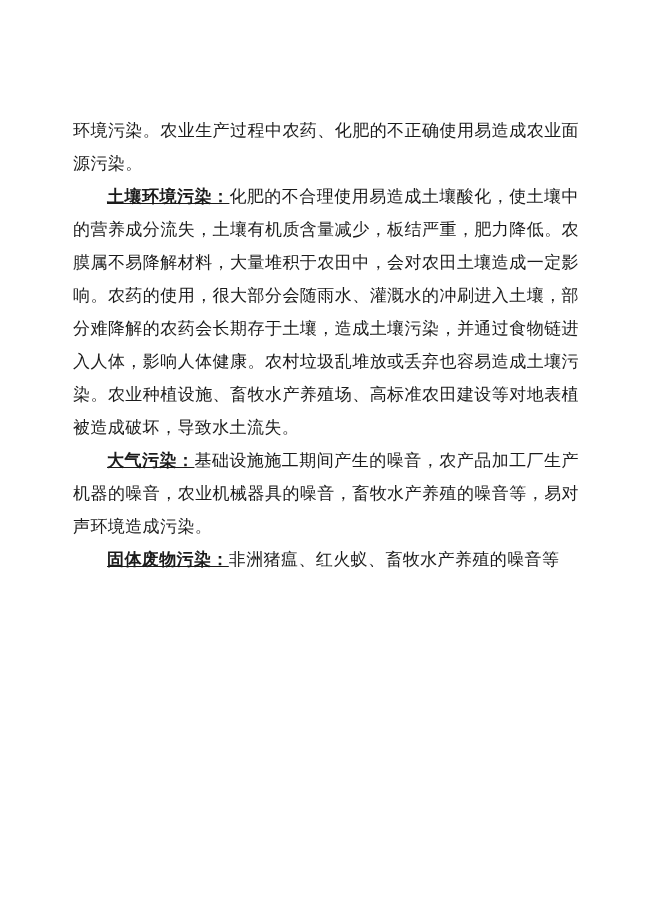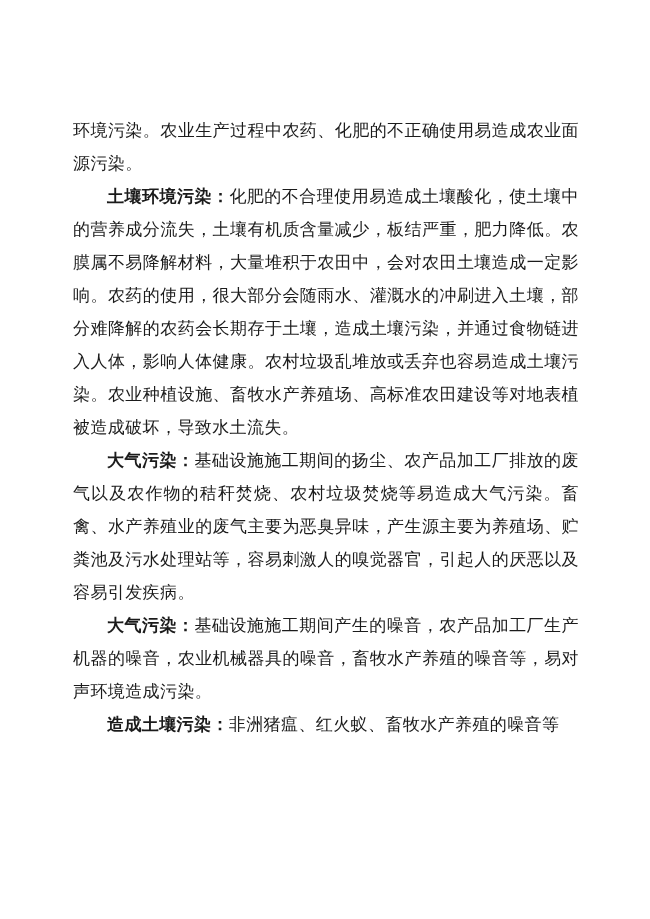--- a/index.html
+++ b/index.html
@@ -30,20 +30,21 @@
   .para {
     margin: 0;
     padding: 0;
     text-indent: 2em;
   }
   .para.no-indent {
     text-indent: 0;
   }
   .lead {
     font-weight: 700;
+    text-decoration: underline;
   }
   .page-number {
     position: absolute;
     top: 852px;
     right: 74px;
     font-size: 17px;
     line-height: 22px;
     letter-spacing: 0.5px;
     color: #a16207;
   }
@@ -51,23 +52,22 @@
 </head>
 <body>
 
 <div class="page">
   <div class="content">
 
     <p class="para no-indent"><span>环境污染。农业生产过程中农药、化肥的不正确使用易造成农业面源污染。</span></p>
 
     <p class="para"><b class="lead">土壤环境污染：</b><span>化肥的不合理使用易造成土壤酸化，使土壤中的营养成分流失，土壤有机质含量减少，板结严重，肥力降低。农膜属不易降解材料，大量堆积于农田中，会对农田土壤造成一定影响。农药的使用，很大部分会随雨水、灌溉水的冲刷进入土壤，部分难降解的农药会长期存于土壤，造成土壤污染，并通过食物链进入人体，影响人体健康。农村垃圾乱堆放或丢弃也容易造成土壤污染。农业种植设施、畜牧水产养殖场、高标准农田建设等对地表植被造成破坏，导致水土流失。</span></p>
 
-    <p class="para"><b class="lead">大气污染：</b><span>基础设施施工期间的扬尘、农产品加工厂排放的废气以及农作物的秸秆焚烧、农村垃圾焚烧等易造成大气污染。畜禽、水产养殖业的废气主要为恶臭异味，产生源主要为养殖场、贮粪池及污水处理站等，容易刺激人的嗅觉器官，引起人的厌恶以及容易引发疾病。</span></p>
 
 
     <p class="para"><b class="lead">大气污染：</b><span>基础设施施工期间产生的噪音，农产品加工厂生产机器的噪音，农业机械器具的噪音，畜牧水产养殖的噪音等，易对声环境造成污染。</span></p>
 
-    <p class="para"><b class="lead">造成土壤污染：</b><span>非洲猪瘟、红火蚁、畜牧水产养殖的噪音等</span></p>
+    <p class="para"><b class="lead">固体废物污染：</b><span>非洲猪瘟、红火蚁、畜牧水产养殖的噪音等</span></p>
 
   </div>
 
   <div class="page-number">—67—</div>
 </div>
 
 </body></html>

